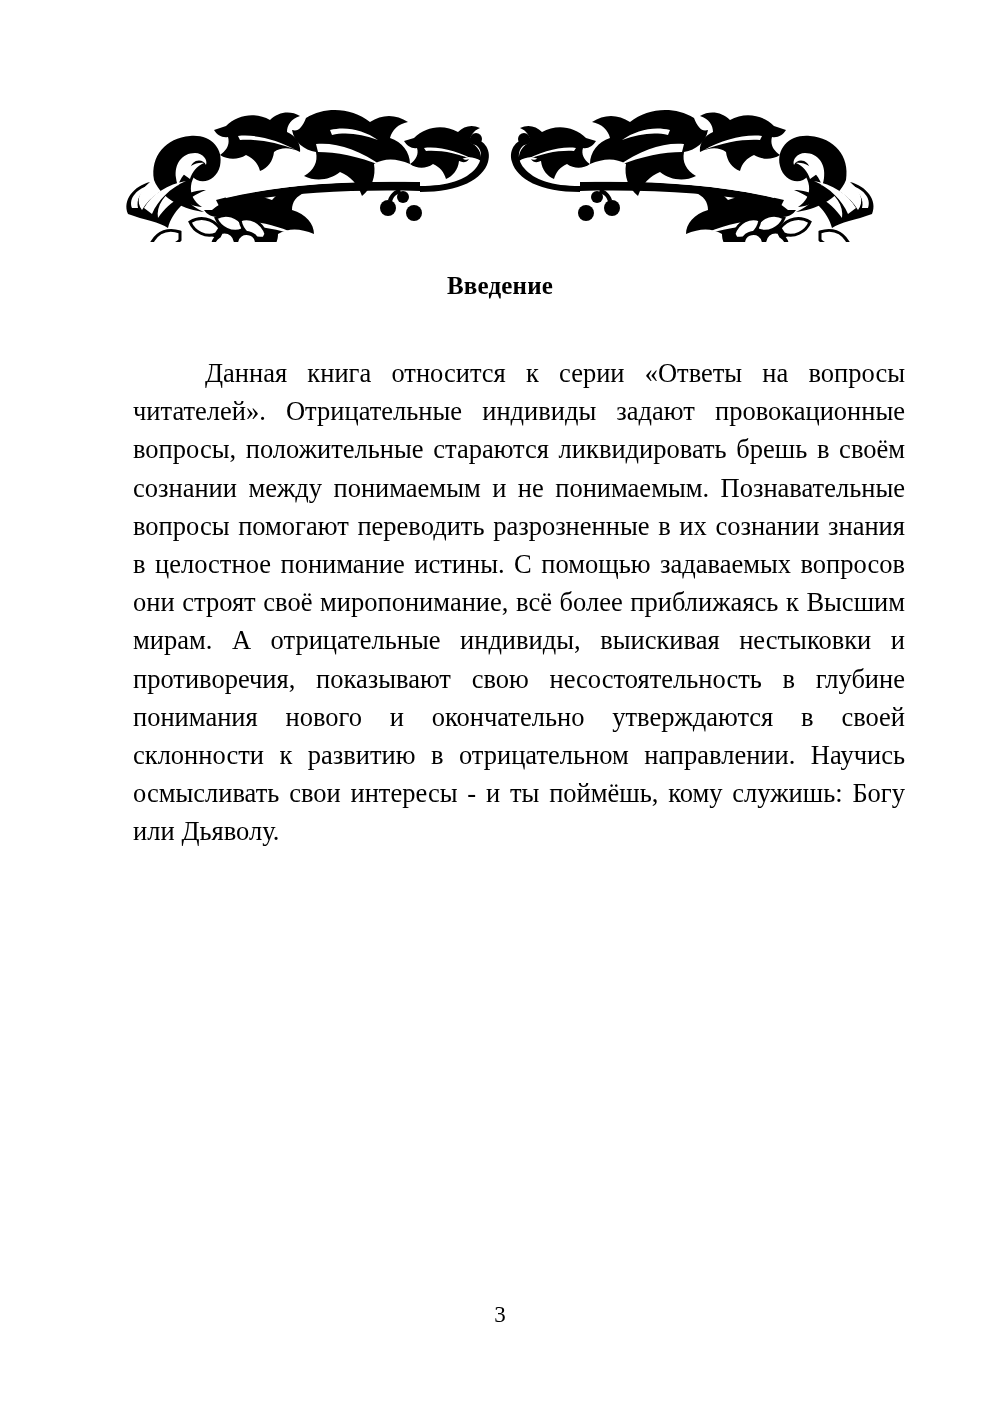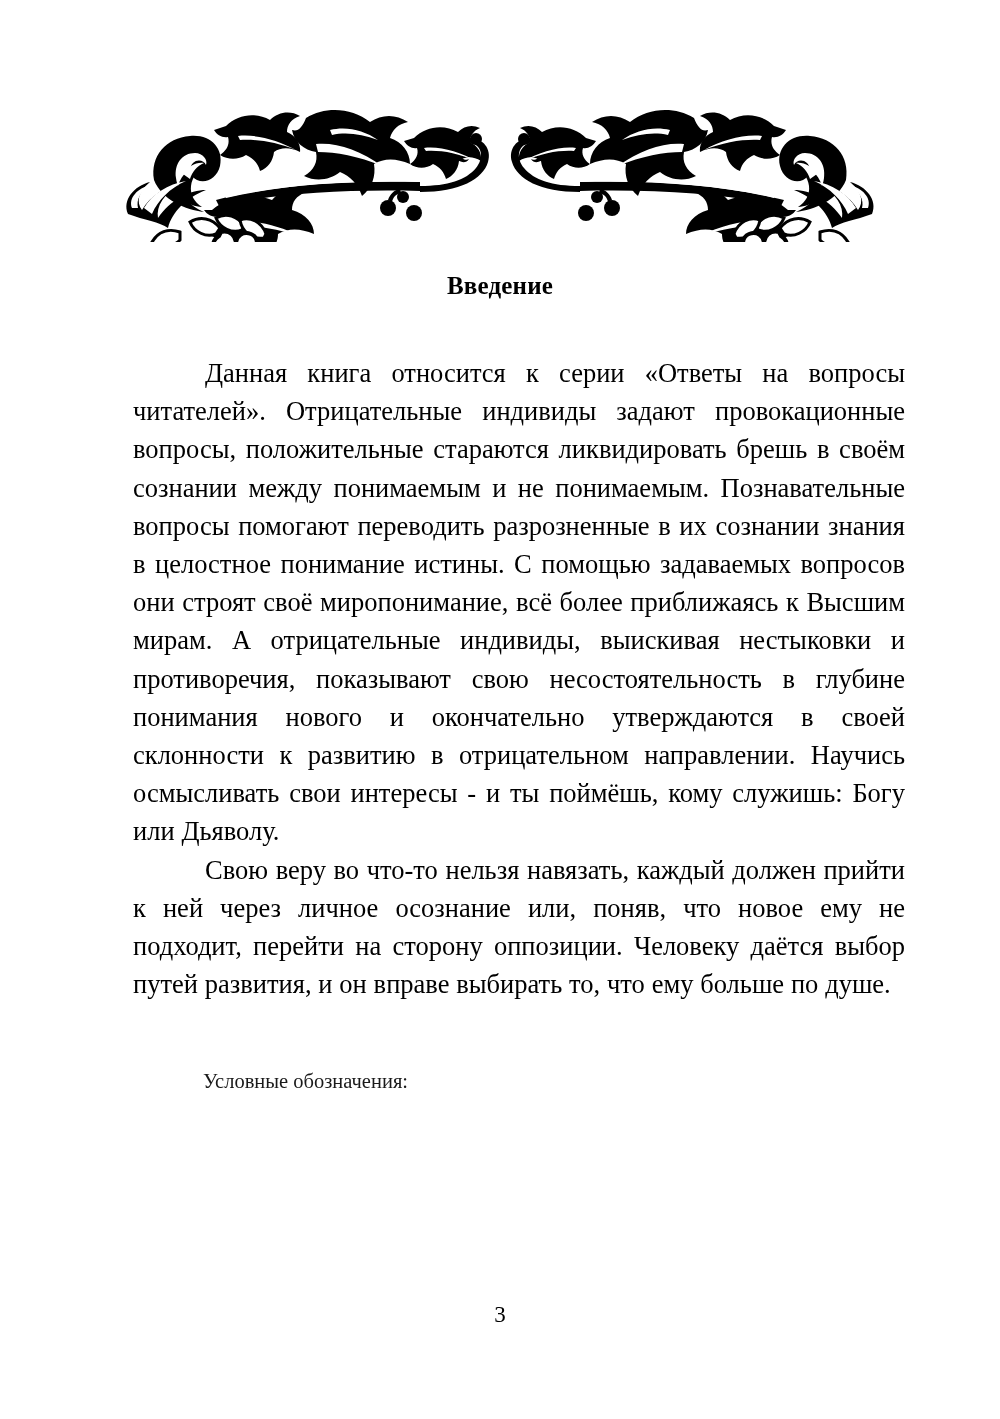--- a/index.html
+++ b/index.html
@@ -263,22 +263,20 @@
           </g>
         </g>
       </g>
     </svg>
   </div>
 
   <h1 class="doc-title">Введение</h1>
 
   <div class="body-block">
     <p class="body-para">Данная книга относится к серии «Ответы на вопросы читателей». Отрицательные индивиды задают провокационные вопросы, положительные стараются ликвидировать брешь в своём сознании между понимаемым и не понимаемым. Познавательные вопросы помогают переводить разрозненные в их сознании знания в целостное понимание истины. С помощью задаваемых вопросов они строят своё миропонимание, всё более приближаясь к Высшим мирам. А отрицательные индивиды, выискивая нестыковки и противоречия, показывают свою несостоятельность в глубине понимания нового и окончательно утверждаются в своей склонности к развитию в отрицательном направлении. Научись осмысливать свои интересы - и ты поймёшь, кому служишь: Богу или Дьяволу.</p>
-    <p class="body-para">Свою веру во что-то нельзя навязать, каждый должен прийти к ней через личное осознание или, поняв, что новое ему не подходит, перейти на сторону оппозиции. Человеку даётся выбор путей развития, и он вправе выбирать то, что ему больше по душе.</p>
   </div>
 
   <div class="legend-block">
-    <p class="legend-line">Условные обозначения:</p>
   </div>
 
   <div class="folio">3</div>
 
 </div>
 
 </body></html>

